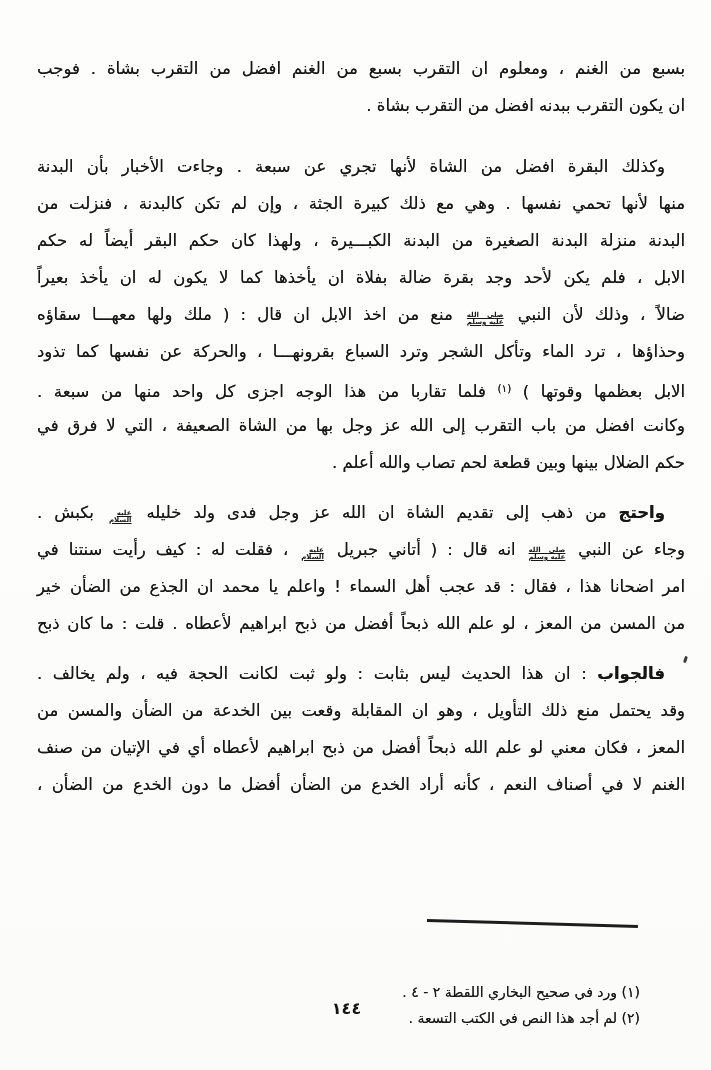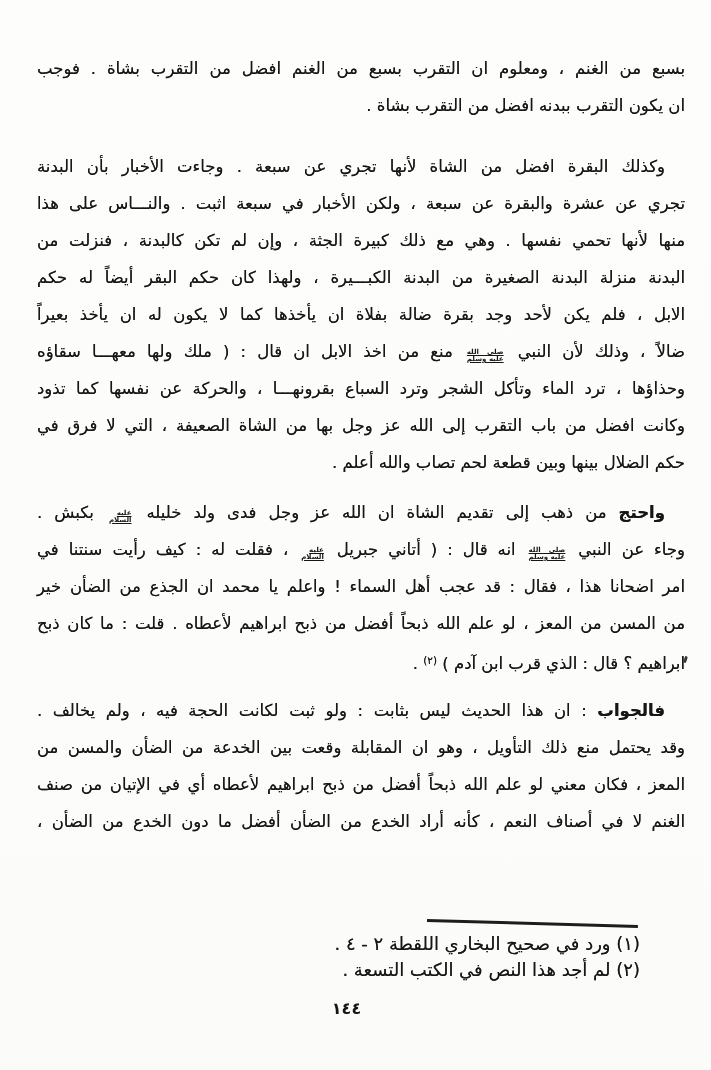--- a/index.html
+++ b/index.html
@@ -28,23 +28,23 @@
     display:inline-block; font-size:7px; line-height:7px;
     text-align:center; vertical-align:-4px; margin:0 3px;
     text-shadow:none; font-weight:bold;text-decoration:underline;
   }
   .fnref { font-size:10.5px; vertical-align:5px; letter-spacing:0.5px; }
   .fn-divider {
     position:absolute; left:427px; top:919px; width:211px; height:2.5px;
     background:#1d1d1d; transform:rotate(1.6deg); transform-origin:left center;
   }
   .footnotes {
-    position:absolute; top:931px; left:37px; right:71px;
+    position:absolute; top:979px; left:37px; right:71px;
     direction:rtl; text-align:right; color:#161616;
-    font-size:18px; line-height:26px;
+    font-size:14px; line-height:26px;
     text-shadow:0 0 0.4px rgba(22,22,22,0.7);
   }
   .page-number {
     position:absolute; top:999px; left:0; width:100%;
     text-align:center; direction:rtl;
     font-size:16px; font-weight:bold; color:#161616;
     transform:translateX(-9px);
   }
   .scan-speck {
     position:absolute; left:684px; top:656px; width:3px; height:7px;
@@ -55,35 +55,34 @@
 <body>
 
 <div class="page">
   <div class="text-body">
       <div class="para gap-lg">
         <div class="line">بسبع من الغنم ، ومعلوم ان التقرب بسبع من الغنم افضل من التقرب بشاة .  فوجب</div>
         <div class="line end">ان يكون التقرب ببدنه افضل من التقرب بشاة .</div>
       </div>
       <div class="para indent">
         <div class="line">وكذلك البقرة افضل من الشاة لأنها تجري عن سبعة . وجاءت الأخبار  بأن  البدنة</div>
-        <div class="line">تجري عن عشرة والبقرة عن سبعة ، ولكن الأخبار في سبعة اثبت . والنـــاس على هذا</div>
         <div class="line">منها لأنها تحمي نفسها . وهي مع ذلك كبيرة الجثة ، وإن لم تكن كالبدنة ، فنزلت  من</div>
         <div class="line">البدنة منزلة البدنة الصغيرة من البدنة الكبـــيرة ، ولهذا كان حكم البقر أيضاً له حكم</div>
         <div class="line">الابل ، فلم يكن لأحد وجد بقرة ضالة بفلاة ان يأخذها كما لا يكون له ان يأخذ بعيراً</div>
         <div class="line">ضالاً ، وذلك لأن النبي <span class="honorific"><div>صلى الله</div><div>عليه وسلم</div></span> منع من اخذ الابل ان قال : ( ملك ولها معهـــا  سقاؤه</div>
         <div class="line">وحذاؤها ، ترد الماء وتأكل الشجر وترد السباع بقرونهـــا ، والحركة عن نفسها كما تذود</div>
+        <div class="line">الابل بعظمها وقوتها ) <span class="fnref">(١)</span> فلما تقاربا من  هذا الوجه اجزى كل واحد منها من  سبعة .</div>
         <div class="line">وكانت افضل من باب التقرب إلى الله عز وجل بها من الشاة الصعيفة ، التي  لا فرق  في</div>
         <div class="line end">حكم الضلال بينها وبين قطعة لحم تصاب والله أعلم .</div>
       </div>
       <div class="para indent">
         <div class="line"><span class="lead">واحتج</span> من ذهب إلى تقديم الشاة ان الله عز وجل فدى ولد خليله <span class="honorific"><div>عليه</div><div>السلام</div></span> بكبش .</div>
         <div class="line">وجاء عن النبي <span class="honorific"><div>صلى الله</div><div>عليه وسلم</div></span> انه قال : ( أتاني جبريل <span class="honorific"><div>عليه</div><div>السلام</div></span> ، فقلت له : كيف رأيت  سنتنا في</div>
         <div class="line">امر اضحانا هذا ، فقال : قد عجب أهل السماء ! واعلم يا محمد ان الجذع من الضأن  خير</div>
         <div class="line">من المسن من المعز ، لو علم الله ذبحاً أفضل من ذبح ابراهيم لأعطاه . قلت : ما  كان  ذبح</div>
-        <div class="line end">ابراهيم ؟ قال : الذي قرب ابن آدم ) <span class="fnref">(٢)</span> .</div>
       </div>
       <div class="para indent">
         <div class="line"><span class="lead">فالجواب</span> : ان هذا الحديث ليس بثابت : ولو ثبت لكانت الحجة فيه ، ولم يخالف .</div>
         <div class="line">وقد يحتمل منع ذلك التأويل ، وهو ان المقابلة وقعت بين الخدعة من الضأن والمسن  من</div>
         <div class="line">المعز ، فكان معني لو علم الله ذبحاً أفضل من ذبح ابراهيم لأعطاه أي في الإتيان من صنف</div>
         <div class="line">الغنم لا في أصناف النعم ، كأنه أراد الخدع من الضأن أفضل ما دون الخدع من الضأن ،</div>
       </div>
     </div>
   <div class="fn-divider"></div>
   <div class="footnotes">

